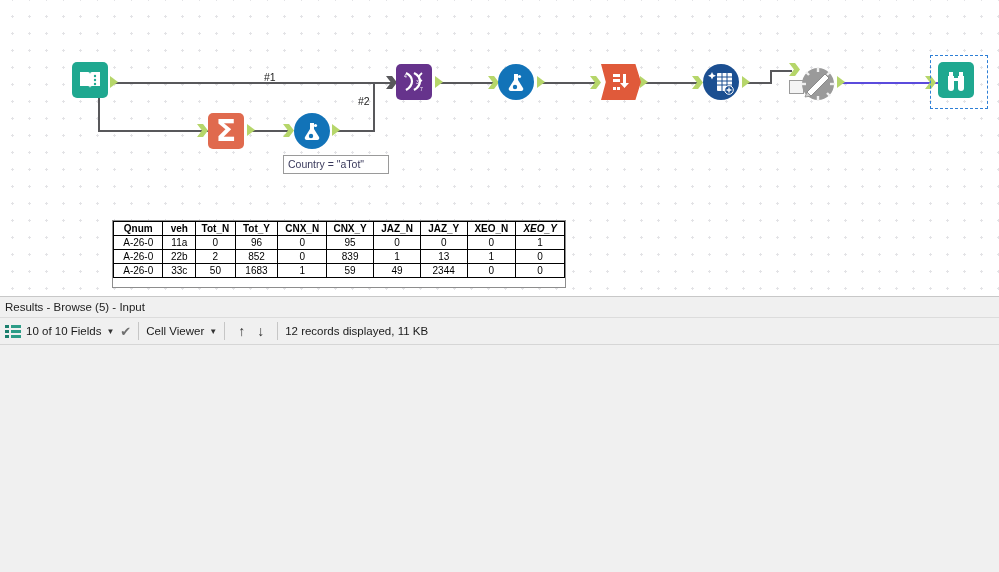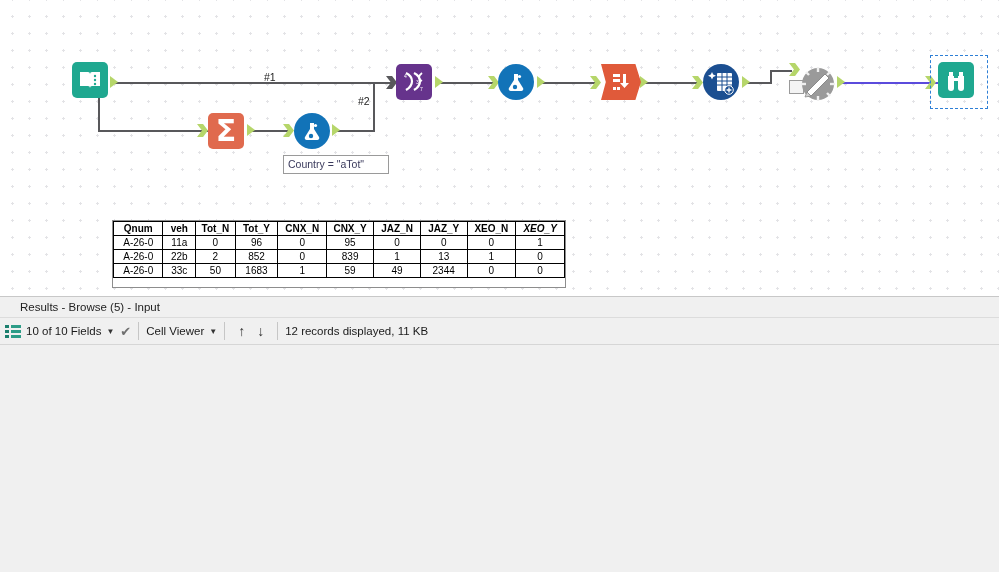--- a/index.html
+++ b/index.html
@@ -31,21 +31,21 @@
      font-size:10.5px;line-height:13px;padding:2px 4px;font-family:"Liberation Sans",sans-serif;}
   .lbl{position:absolute;font-size:10.5px;color:#222;}
   .seldash{position:absolute;border:1px dashed #2e7fd6;}
   
   #preview{position:absolute;left:112px;top:220px;width:452px;height:66px;background:#fff;border:1px solid #8d8d8d;}
   #preview table{border-collapse:collapse;font-size:10px;font-family:"Liberation Sans",sans-serif;}
   #preview th,#preview td{border:1px solid #000;padding:0 3px;height:13px;text-align:center;font-weight:bold;white-space:nowrap;}
   #preview td{font-weight:normal;}
   
   #results{position:absolute;left:0;top:296px;width:999px;height:276px;background:#f0f0f0;}
-  #resultsTitle{height:20px;line-height:20px;padding-left:20px;font-size:11.5px;color:#222;
+  #resultsTitle{height:20px;line-height:20px;padding-left:5px;font-size:11.5px;color:#222;
       background:#f0f0f0;border-top:1px solid #c8c8c8;border-bottom:1px solid #dcdcdc;}
   #toolbar{height:26px;display:flex;align-items:center;background:#f0f0f0;border-bottom:1px solid #d6d6d6;}
   .tbsep{width:1px;height:18px;background:#c6c6c6;margin:0 7px;}
   .tbitem{display:flex;align-items:center;font-size:11.5px;color:#1a1a1a;}
   .caret{margin-left:5px;font-size:8px;color:#333;}
   .check{color:#6f6f6f;margin-left:6px;font-size:13px;}
   .arrowbtn{font-size:14px;color:#333;padding:0 6px;}
 </style>
 </head>
 <body>

